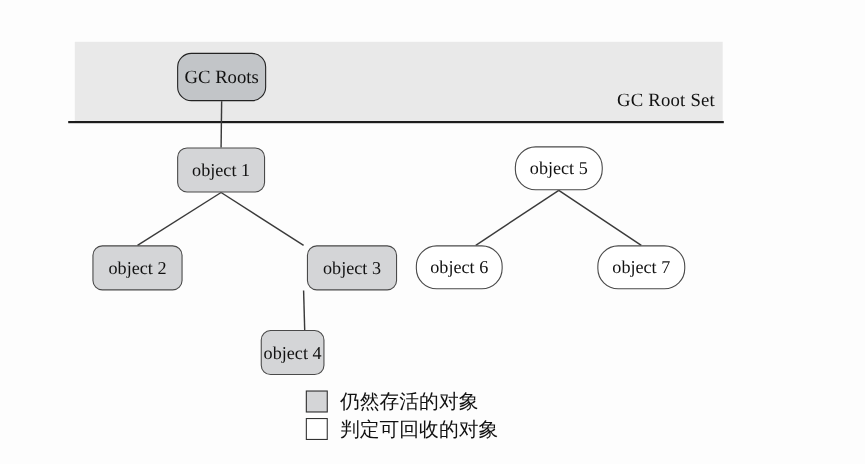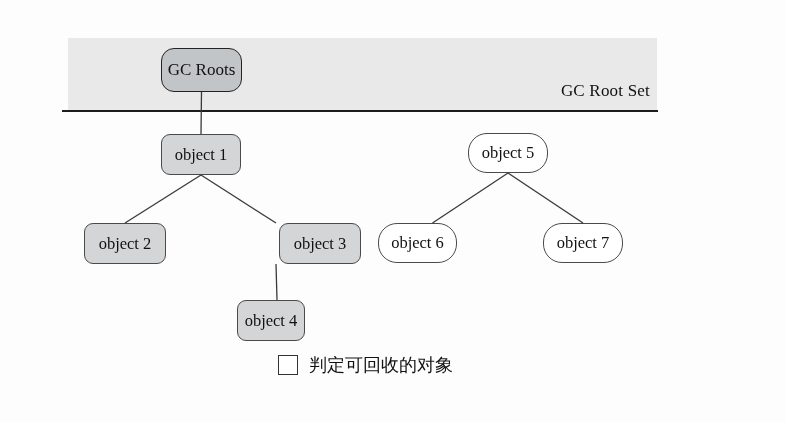--- a/index.html
+++ b/index.html
@@ -100,26 +100,30 @@
       <line x1="276" y1="264" x2="277" y2="300" stroke="#3a3a3a"></line>
       <line x1="508" y1="173" x2="432.5" y2="223" stroke="#3a3a3a"></line>
       <line x1="508" y1="173" x2="583" y2="223" stroke="#3a3a3a"></line>
     </svg>
 
   <div id="nodes-layer">
       <div class="node root" style="left: 161px; top: 48px; width: 81px; height: 44px;">GC Roots</div>
       <div class="node live" style="left: 161px; top: 134px; width: 80px; height: 41px;">object 1</div>
       <div class="node live" style="left: 84px; top: 223px; width: 82px; height: 41px; text-align: center;">object 2</div>
       <div class="node live" style="left: 235px; top: 223px; width: 82px; height: 41px; margin-left: 44px;">object 3</div>
-      <div class="node live" style="left: 237px; top: 300px; width: 68px; height: 41px;">object 4</div>
+      <div class="node live" style="left: 237px; top: 300px; width: 58px; height: 41px;">object 4</div>
       <div class="node recyclable" style="left: 468px; top: 133px; width: 80px; height: 40px;">object 5</div>
       <div class="node recyclable" style="left: 378px; top: 223px; width: 79px; height: 40px;">object 6</div>
       <div class="node recyclable" style="left: 543px; top: 223px; width: 80px; height: 40px; text-align: center;">object 7</div>
     </div>
 
   <div class="legend">
+    <div class="legend-row">
+      <span class="swatch live"></span>
+      <span class="legend-label">仍然存活的对象</span>
+    </div>
     <div class="legend-row">
       <span class="swatch recyclable"></span>
       <span class="legend-label">判定可回收的对象</span>
     </div>
   </div>
 
 </div>
 
 </body></html>

